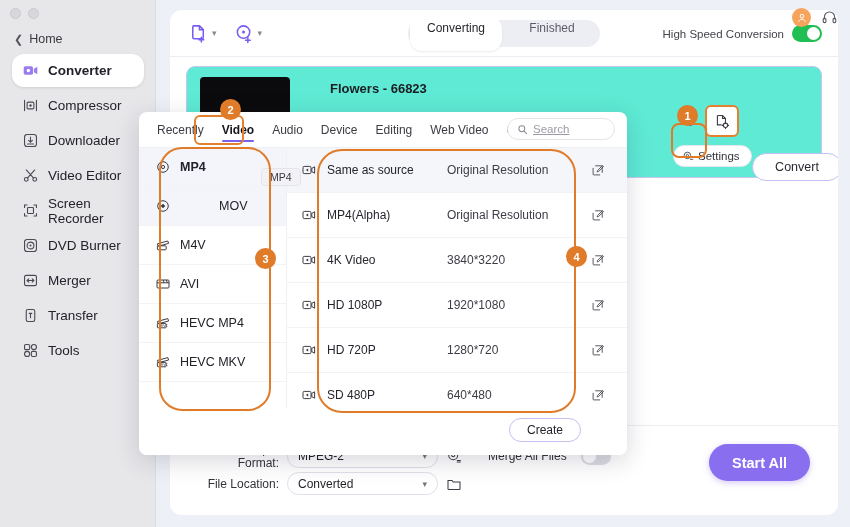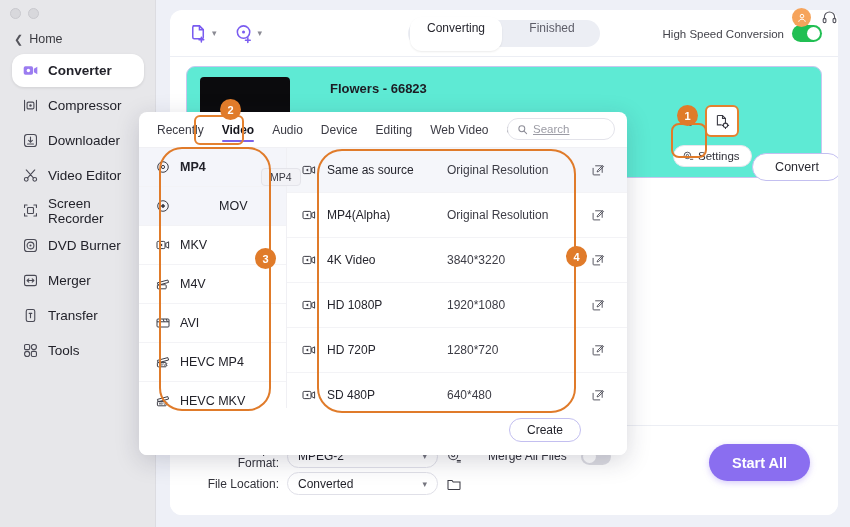--- a/index.html
+++ b/index.html
@@ -519,28 +519,20 @@
         </div>
         <div class="fmt hl">
           <svg width="16" height="16" viewBox="0 0 20 20" fill="none" stroke="#3c3c45" stroke-width="1.25">
             <circle cx="10" cy="10" r="6.6"></circle>
               <circle cx="10" cy="10" r="1.7" fill="#3c3c45"></circle>
           </svg>
           <span>MOV</span>
         </div>
         <div class="fmt">
           <svg width="16" height="16" viewBox="0 0 20 20" fill="none" stroke="#3c3c45" stroke-width="1.25">
-            <rect x="2.5" y="5.5" width="10" height="9" rx="1.5"></rect>
-              <path d="M13.5 8l3.5-2v8l-3.5-2z"></path>
-            <path d="M6 10l3 2v-4z" fill="#3c3c45" stroke="none"></path>
-          </svg>
-          <span>MKV</span>
-        </div>
-        <div class="fmt">
-          <svg width="16" height="16" viewBox="0 0 20 20" fill="none" stroke="#3c3c45" stroke-width="1.25">
             <path d="M3 8.5l13-3.5 1 3-13 3.5z"></path>
               <rect x="3" y="11" width="11" height="5" rx="1"></rect>
           </svg>
           <span>M4V</span>
         </div>
         <div class="fmt">
           <svg width="16" height="16" viewBox="0 0 20 20" fill="none" stroke="#3c3c45" stroke-width="1.25">
             <rect x="2.5" y="5" width="15" height="10" rx="1.2"></rect>
               <path d="M2.5 8.5h15"></path>
             <path d="M6 5l1.5 3.5M10 5l1.5 3.5M14 5l1.5 3.5"></path>

